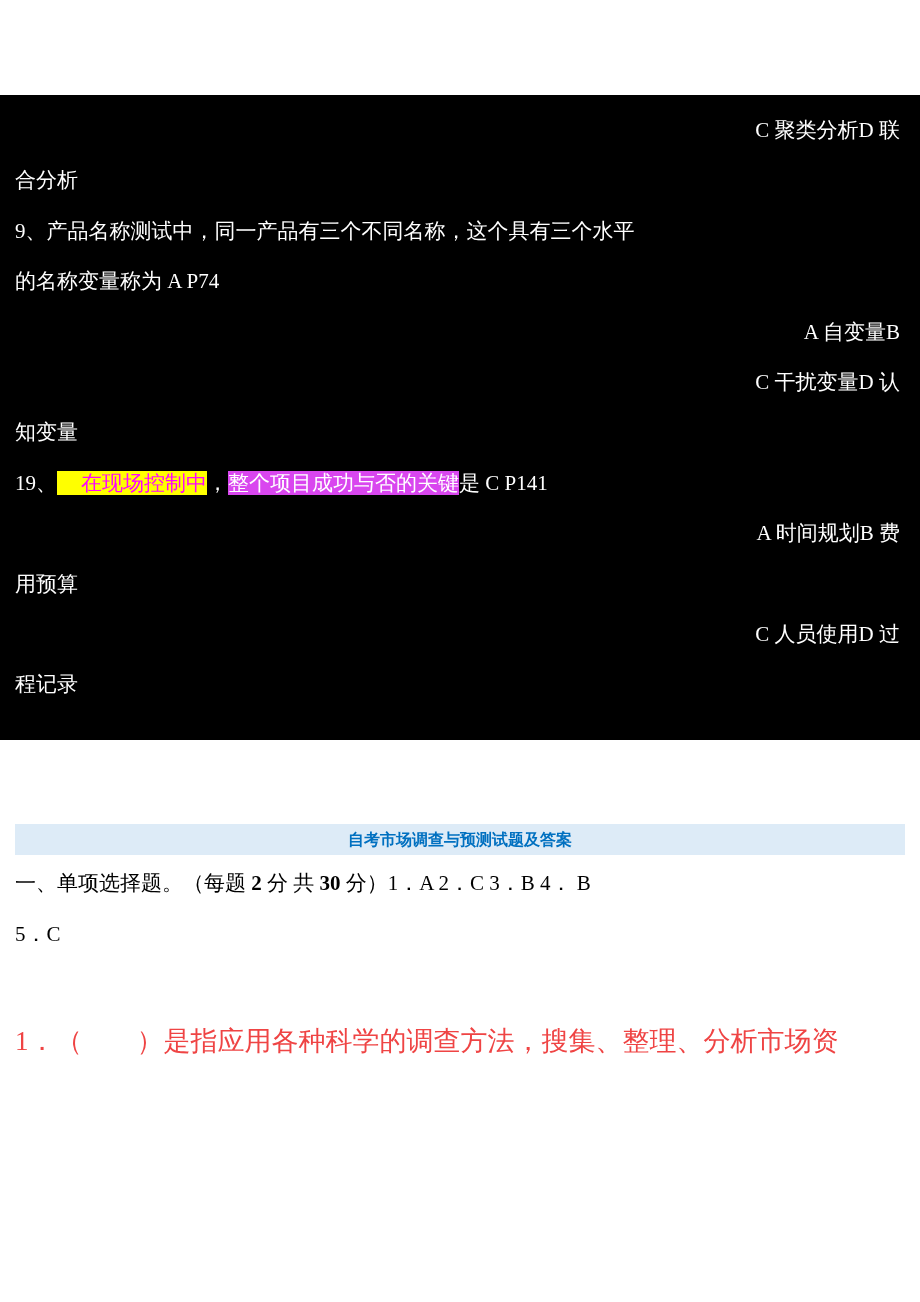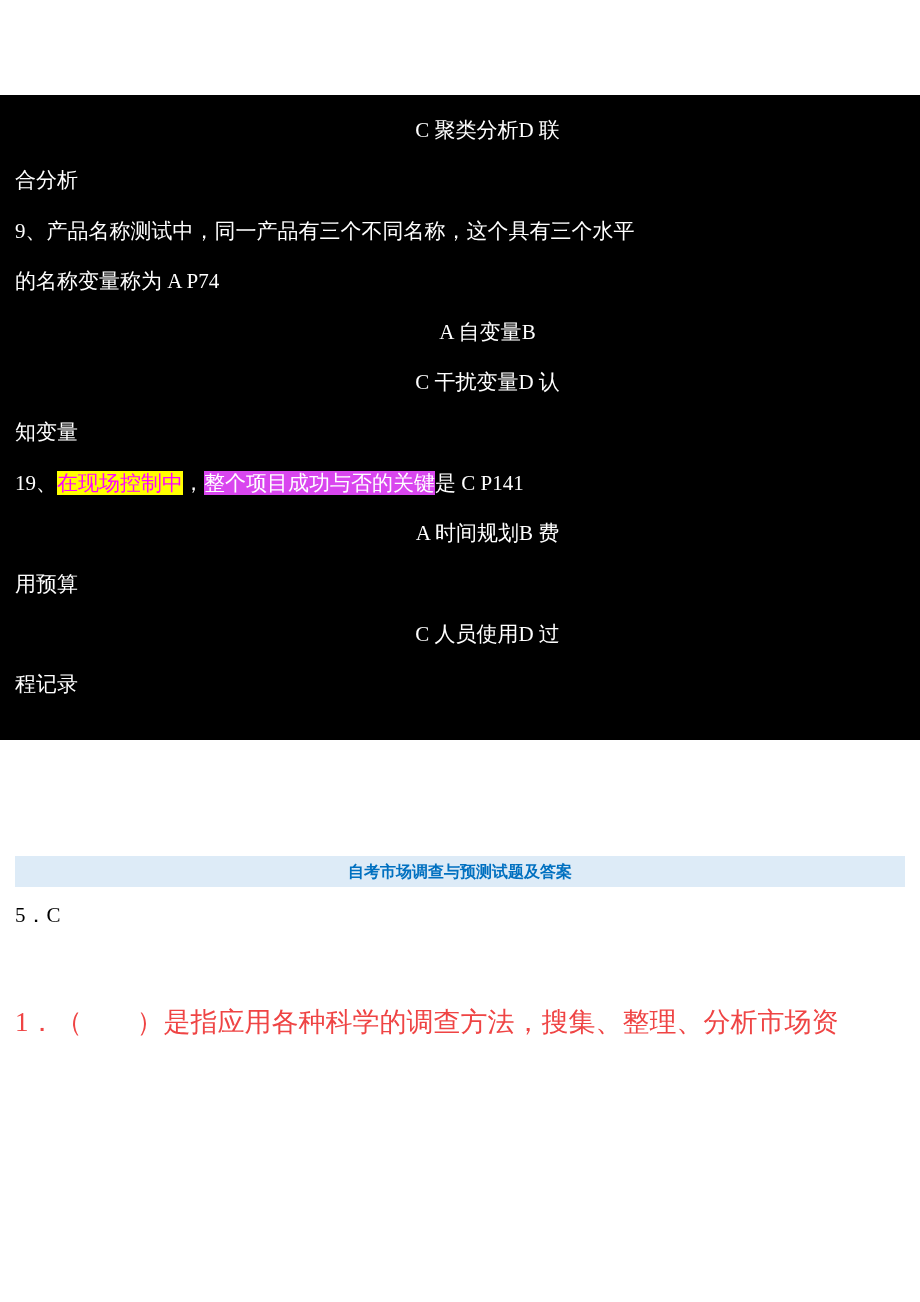--- a/index.html
+++ b/index.html
@@ -19,41 +19,42 @@
       color: #ffffff;
       padding: 10px 15px 30px 15px;
       line-height: 2.4;
       margin-top: 95px;
     }
     .black-section .line {
       display: block;
     }
     .options-row {
       display: flex;
-      justify-content: center;
+      justify-content: flex-end;
       width: 100%;
     }
     .opt-left {
       padding-left: 60px;
     }
     .opt-right {
       text-align: right;
       padding-right: 5px;
     }
     .highlight-yellow {
       background: #ffff00;
       color: #ff00ff;
+      padding-left: 24px;
     }
     .highlight-magenta {
       background: #d946ef;
       color: #ffffff;
     }
     .content-section {
       padding: 0 15px;
-      margin-top: 116px;
+      margin-top: 84px;
     }
     .blue-title {
       color: #0070c0;
       font-weight: bold;
       font-size: 16px;
       text-align: center;
       padding: 6px 0 4px 0;
       font-family: "SimSun", "宋体", serif;
     }
     .title-bg {
@@ -114,16 +115,19 @@
     <span class="opt-left">C 人员使用</span>
     <span class="opt-right">D 过</span>
   </div>
   <div class="line">程记录</div>
 
 </div>
 
 <div class="content-section">
   <div class="blue-title title-bg">自考市场调查与预测试题及答案</div>
 
+  <div class="section-heading">
+    <span>一、单项选择题。（每题 </span><span class="bold">2</span><span> 分  共 </span><span class="bold">30</span><span> 分）1．A 2．C 3．B 4．  B</span>
+  </div>
   <div class="section-heading">5．C</div>
 
   <div class="question-text">1．（　　）是指应用各种科学的调查方法，搜集、整理、分析市场资</div>
 </div>
 
 </body></html>

